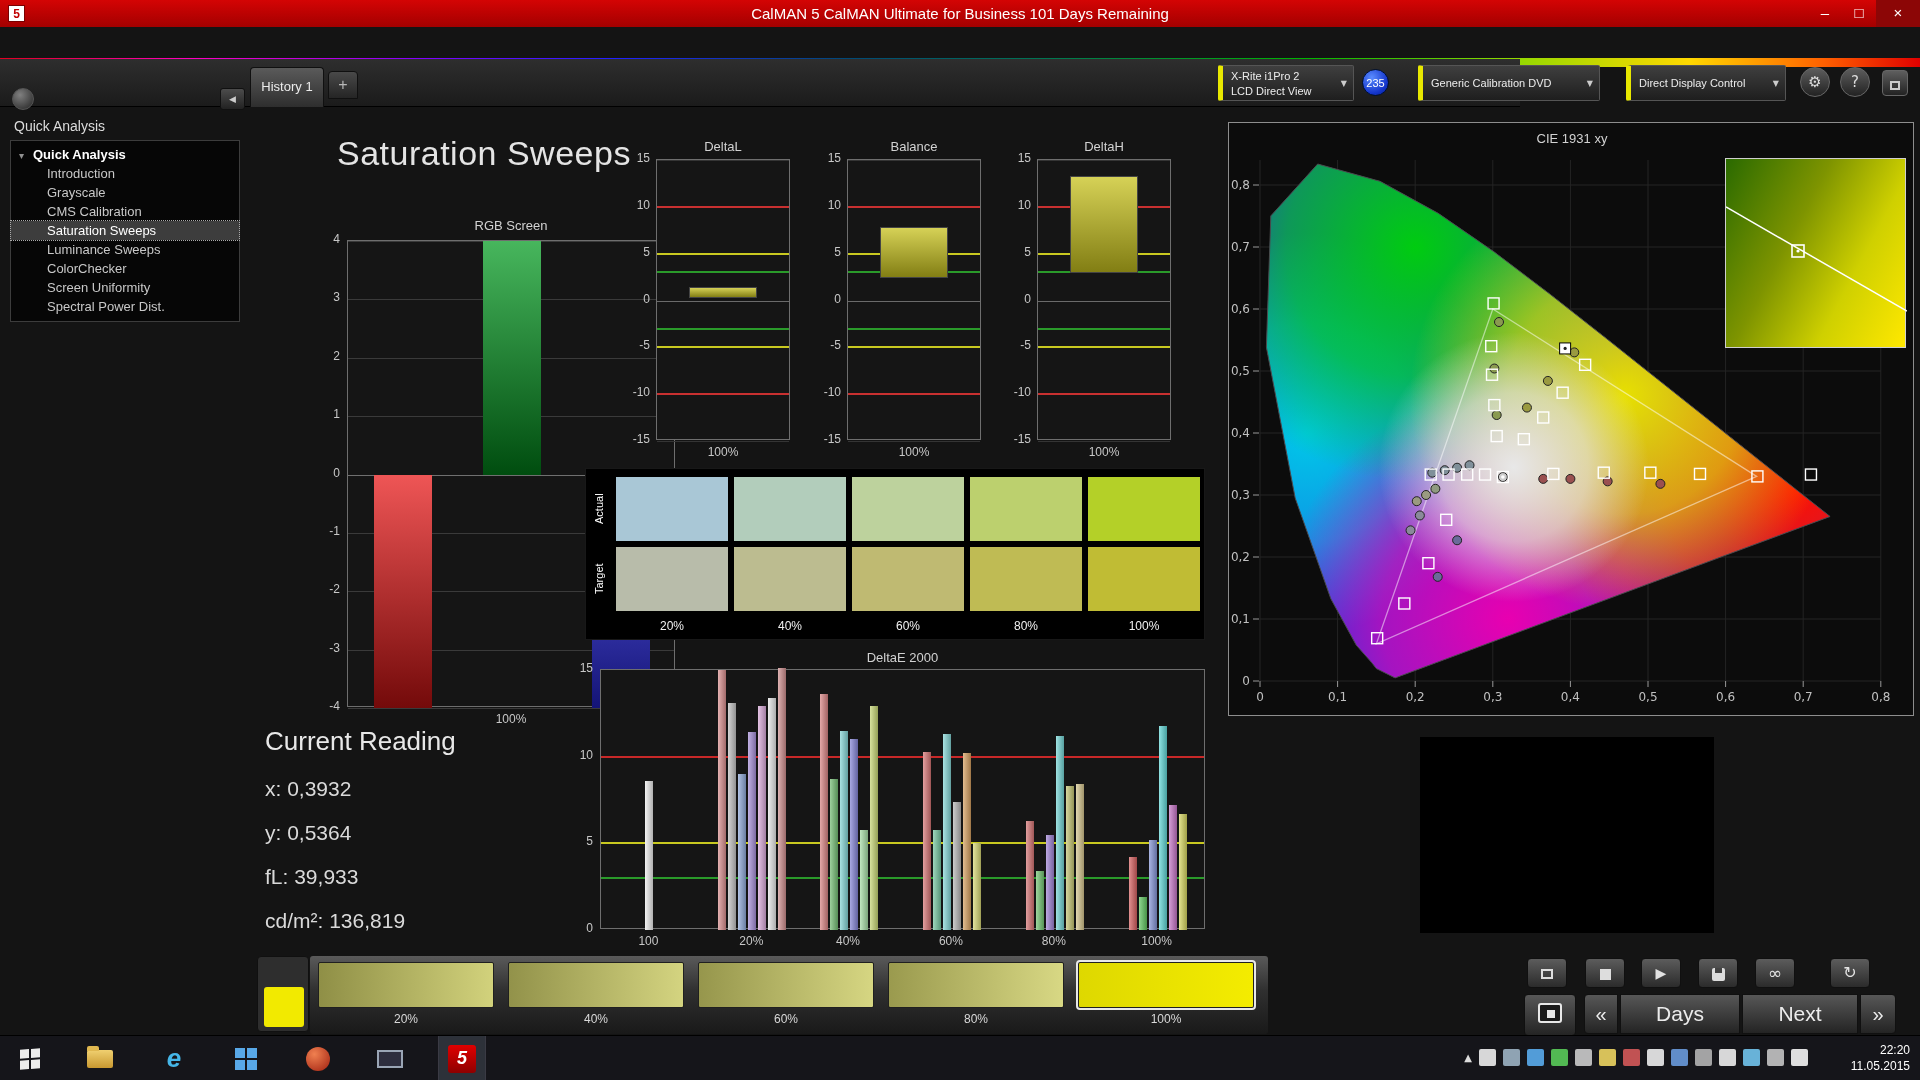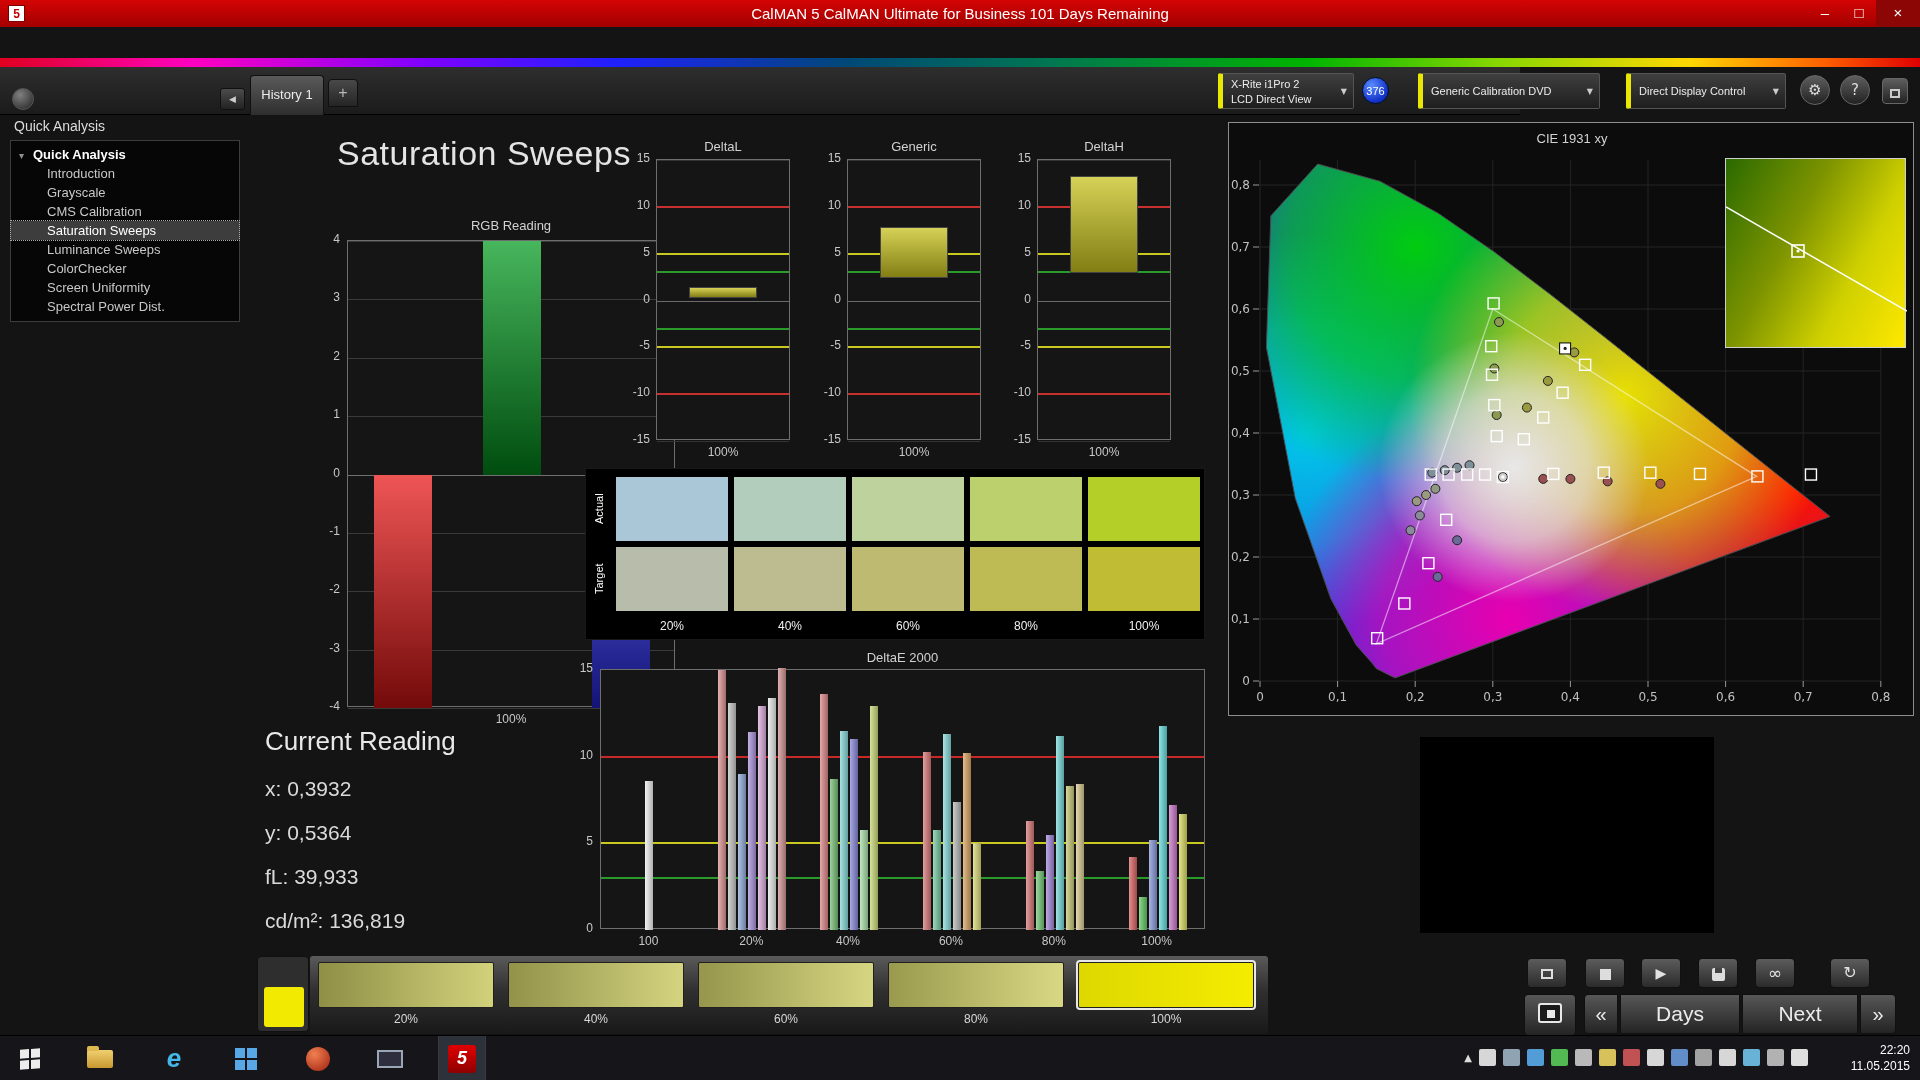--- a/index.html
+++ b/index.html
@@ -17,21 +17,21 @@
 
 #logo-row{position:absolute;left:0;top:27px;width:1920px;height:31px;background:#181818}
 #logo{position:absolute;left:0;top:0;width:238px;height:31px;background:linear-gradient(180deg,#e60000,#9c0000);overflow:hidden}
 #logo .dark{position:absolute;left:-14px;top:0;width:78px;height:31px;background:linear-gradient(100deg,#383838,#0c0c0c);transform:skewX(-18deg)}
 #logo .brand{position:absolute;left:14px;top:1px;font-style:italic;font-weight:bold;font-size:22px;color:#fff;letter-spacing:1px;text-shadow:1px 1px 2px #000}
 #logo .ver{color:#3d86ff;margin-left:3px}
 #logo .dd{position:absolute;right:10px;top:8px;width:16px;height:16px;border-radius:50%;background:#7d0000;color:#ffdddd;font-size:7px;text-align:center;line-height:16px}
 #rainbow{position:absolute;left:0;top:58px;width:1920px;height:9px;background:linear-gradient(90deg,#e00020 0%,#ff00c0 10%,#8000ff 22%,#2020ff 32%,#004878 44%,#007850 55%,#00b400 68%,#88d800 78%,#ffd800 88%,#ff6000 95%,#e00000 100%)}
 
 
-#tabbar{position:absolute;left:0;top:67px;width:1520px;height:48px;background:linear-gradient(#2e2e2e,#1b1b1b);border-bottom:1px solid #000}
+#tabbar{position:absolute;left:0;top:59px;width:1520px;height:48px;background:linear-gradient(#2e2e2e,#1b1b1b);border-bottom:1px solid #000}
 #tab-history{position:absolute;left:250px;top:8px;width:74px;height:40px;background:linear-gradient(#5a5a5a,#2e2e2e);border:1px solid #101010;border-bottom:none;border-radius:4px 4px 0 0;color:#ececec;font-size:13px;text-align:center;line-height:38px}
 #tab-add{position:absolute;left:328px;top:12px;width:30px;height:28px;background:linear-gradient(#494949,#252525);border:1px solid #101010;border-radius:4px 4px 0 0;color:#b8b8b8;text-align:center;line-height:26px;font-size:16px}
 .widget{position:absolute;top:6px;height:36px;background:linear-gradient(#3f3f3f,#1e1e1e);border:1px solid #555;border-left:5px solid #e8e800;color:#ececec;font-size:11px;border-radius:2px}
 #w-meter{left:1218px;width:136px}
 #w-meter .l1{position:absolute;left:8px;top:4px}
 #w-meter .l2{position:absolute;left:8px;top:19px}
 .widget .arrow{position:absolute;right:6px;top:13px;font-size:8px;color:#cccccc;font-family:"DejaVu Sans",sans-serif}
 .widget .lbl{position:absolute;left:8px;top:11px}
 #badge{position:absolute;left:1362px;top:10px;width:27px;height:27px;border-radius:50%;background:radial-gradient(circle at 35% 30%,#5a8cff,#1536cc 65%,#001a88);color:#fff;font-size:11px;text-align:center;line-height:27px;border:1px solid #001030}
 #w-source{left:1418px;width:182px}
@@ -145,21 +145,21 @@
   <div id="rainbow"></div>
 
   <div id="tabbar">
     <div id="tab-history">History 1</div>
     <div id="tab-add">+</div>
     <div class="widget" id="w-meter">
       <div class="l1">X-Rite i1Pro 2</div>
       <div class="l2">LCD Direct View</div>
       <div class="arrow">▼</div>
     </div>
-    <div id="badge">376</div>
+    <div id="badge">235</div>
     <div class="widget" id="w-source">
       <div class="lbl">Generic Calibration DVD</div>
       <div class="arrow">▼</div>
     </div>
     <div class="widget" id="w-display">
       <div class="lbl">Direct Display Control</div>
       <div class="arrow">▼</div>
     </div>
     <div class="round-btn" id="btn-gear">⚙</div>
     <div class="round-btn" id="btn-help">?</div>
@@ -177,21 +177,21 @@
       <div class="tree-item selected">Saturation Sweeps</div>
       <div class="tree-item">Luminance Sweeps</div>
       <div class="tree-item">ColorChecker</div>
       <div class="tree-item">Screen Uniformity</div>
       <div class="tree-item">Spectral Power Dist.</div>
     </div>
 
   <div id="main-title">Saturation Sweeps</div>
 
   <div id="rgb-chart">
-      <div class="chart-title" style="position: absolute; left: 47px; top: 0px; width: 328px;">RGB Reading</div>
+      <div class="chart-title" style="position: absolute; left: 47px; top: 0px; width: 328px;">RGB Screen</div>
       <div class="plot" style="left: 47px; top: 22px; width: 328px; height: 467px;">
         <div class="gl" style="top: 467px; background: rgb(58, 58, 58);"></div>
         <div class="gl" style="top: 408.6px; background: rgb(58, 58, 58);"></div>
         <div class="gl" style="top: 350.3px; background: rgb(58, 58, 58);"></div>
         <div class="gl" style="top: 291.9px; background: rgb(58, 58, 58);"></div>
         <div class="gl" style="top: 233.5px; background: rgb(112, 112, 112);"></div>
         <div class="gl" style="top: 175.1px; background: rgb(58, 58, 58);"></div>
         <div class="gl" style="top: 116.8px; background: rgb(58, 58, 58);"></div>
         <div class="gl" style="top: 58.4px; background: rgb(58, 58, 58);"></div>
         <div class="gl" style="top: 0px; background: rgb(58, 58, 58);"></div>
@@ -231,21 +231,21 @@
       <div class="ytick" style="left: 2px; top: 293px; width: 38px;">-15</div>
       <div class="ytick" style="left: 2px; top: 246.2px; width: 38px;">-10</div>
       <div class="ytick" style="left: 2px; top: 199.3px; width: 38px;">-5</div>
       <div class="ytick" style="left: 2px; top: 152.5px; width: 38px;">0</div>
       <div class="ytick" style="left: 2px; top: 105.7px; width: 38px;">5</div>
       <div class="ytick" style="left: 2px; top: 58.8px; width: 38px;">10</div>
       <div class="ytick" style="left: 2px; top: 12px; width: 38px;">15</div>
       <div class="chart-xlabel" style="left: 46px; top: 306px; width: 134px;">100%</div>
     </div>
   <div id="delta-c">
-      <div class="chart-title" style="position: absolute; left: 46px; top: 0px; width: 134px;">Generic</div>
+      <div class="chart-title" style="position: absolute; left: 46px; top: 0px; width: 134px;">Balance</div>
       <div class="plot" style="left: 46px; top: 20px; width: 134px; height: 281px;">
         <div class="gl" style="top: 281px; background: rgb(52, 52, 52);"></div>
         <div class="gl" style="top: 234.2px; background: rgb(52, 52, 52);"></div>
         <div class="gl" style="top: 187.3px; background: rgb(52, 52, 52);"></div>
         <div class="gl" style="top: 140.5px; background: rgb(106, 106, 106);"></div>
         <div class="gl" style="top: 93.7px; background: rgb(52, 52, 52);"></div>
         <div class="gl" style="top: 46.8px; background: rgb(52, 52, 52);"></div>
         <div class="gl" style="top: 0px; background: rgb(52, 52, 52);"></div>
         <div class="gl" style="top: 45.8px; height: 2px; background: rgb(200, 48, 48);"></div>
         <div class="gl" style="top: 92.7px; height: 2px; background: rgb(200, 200, 32);"></div>

